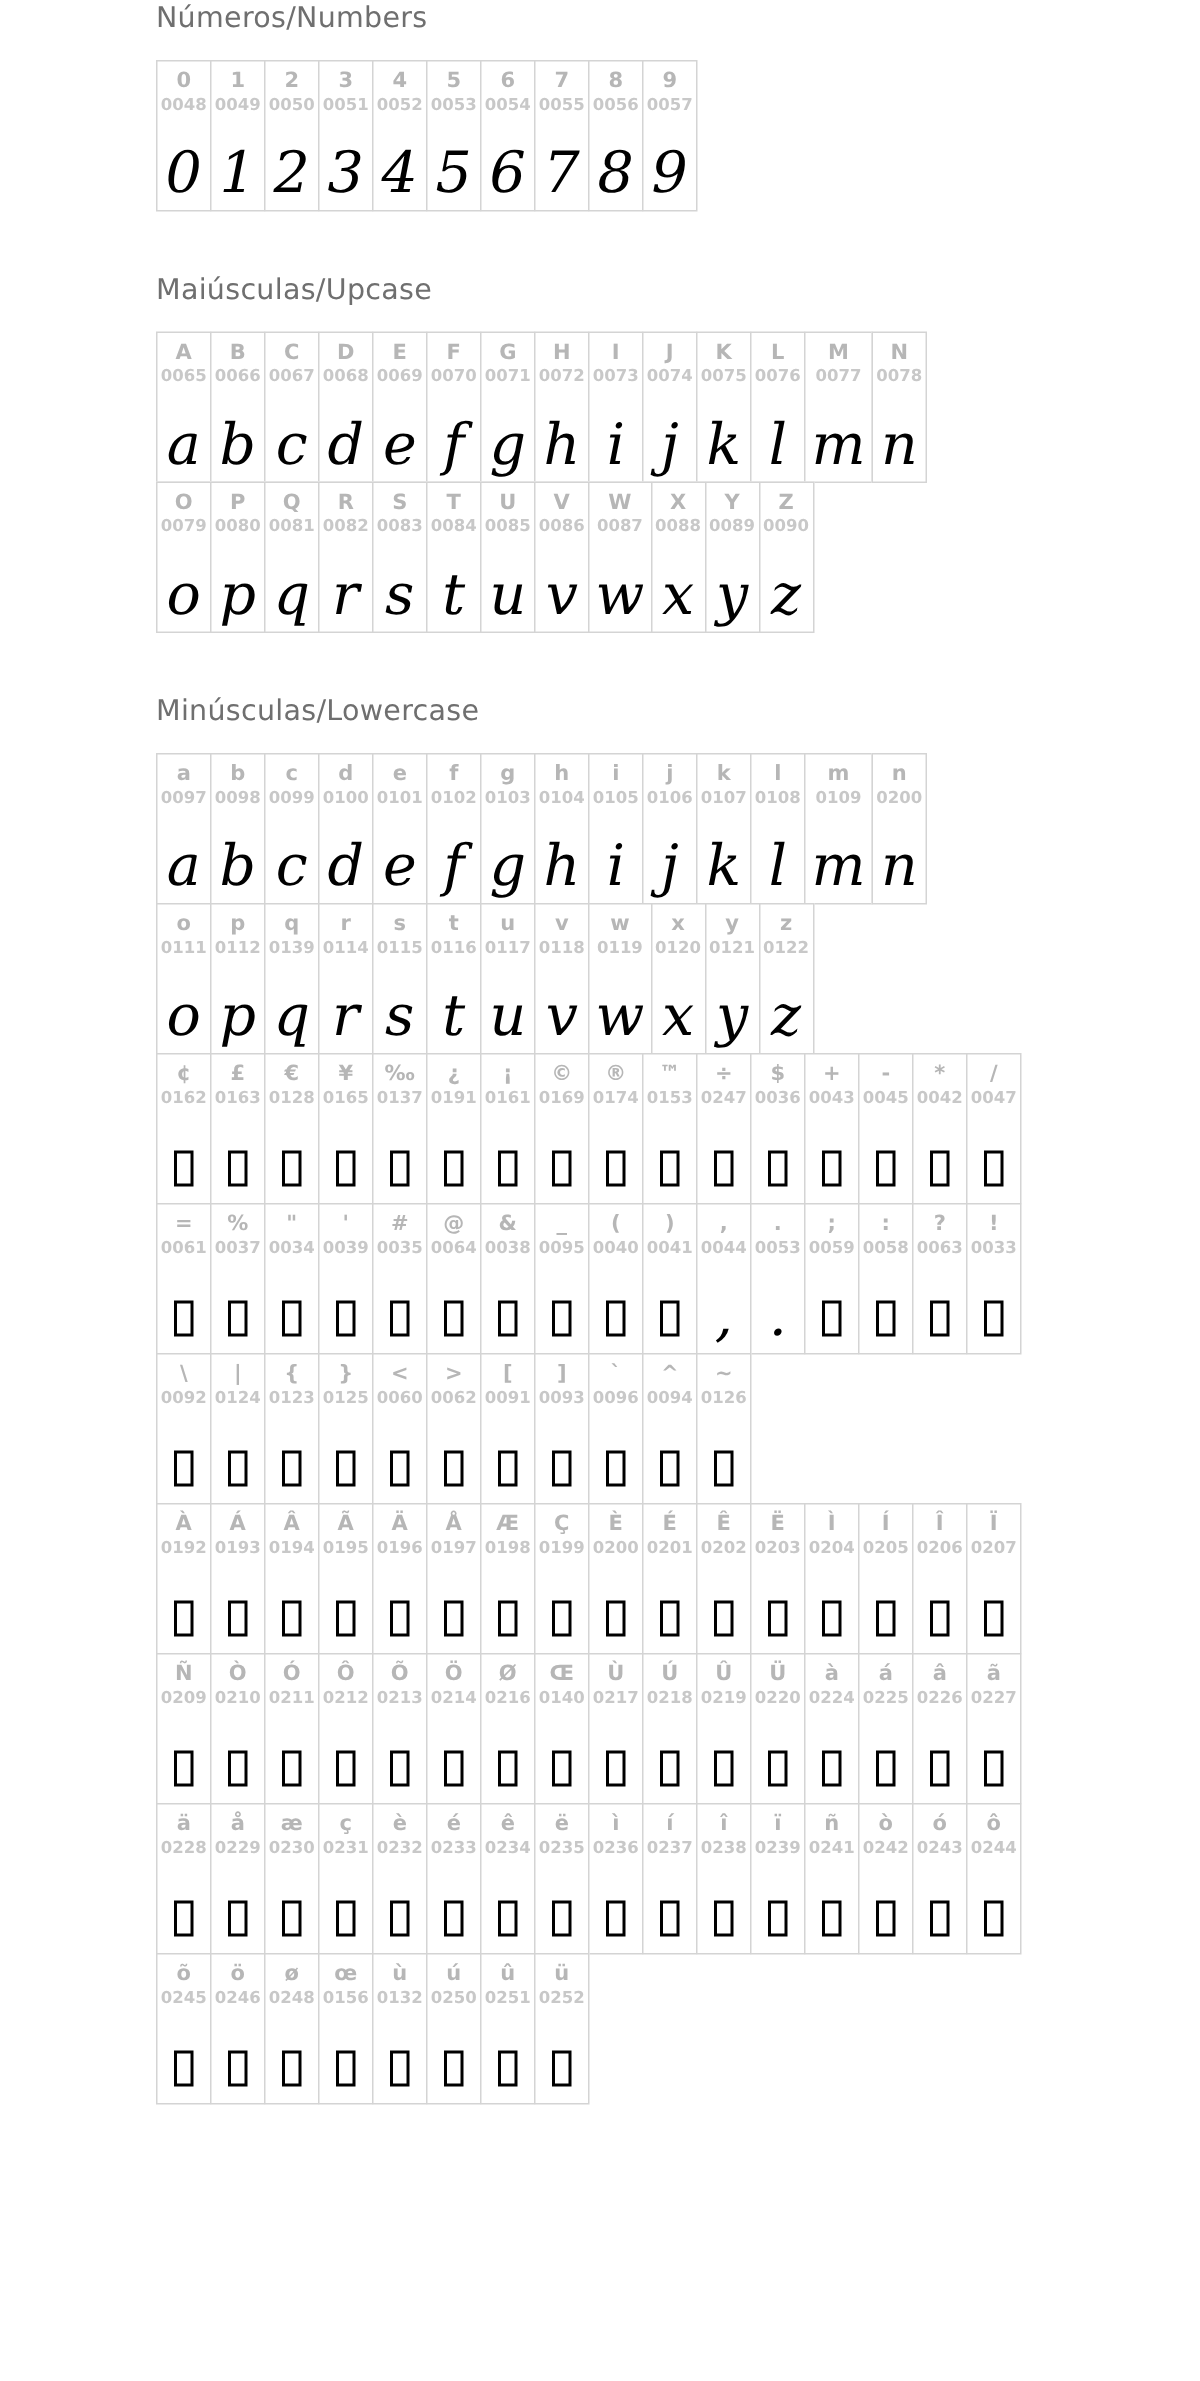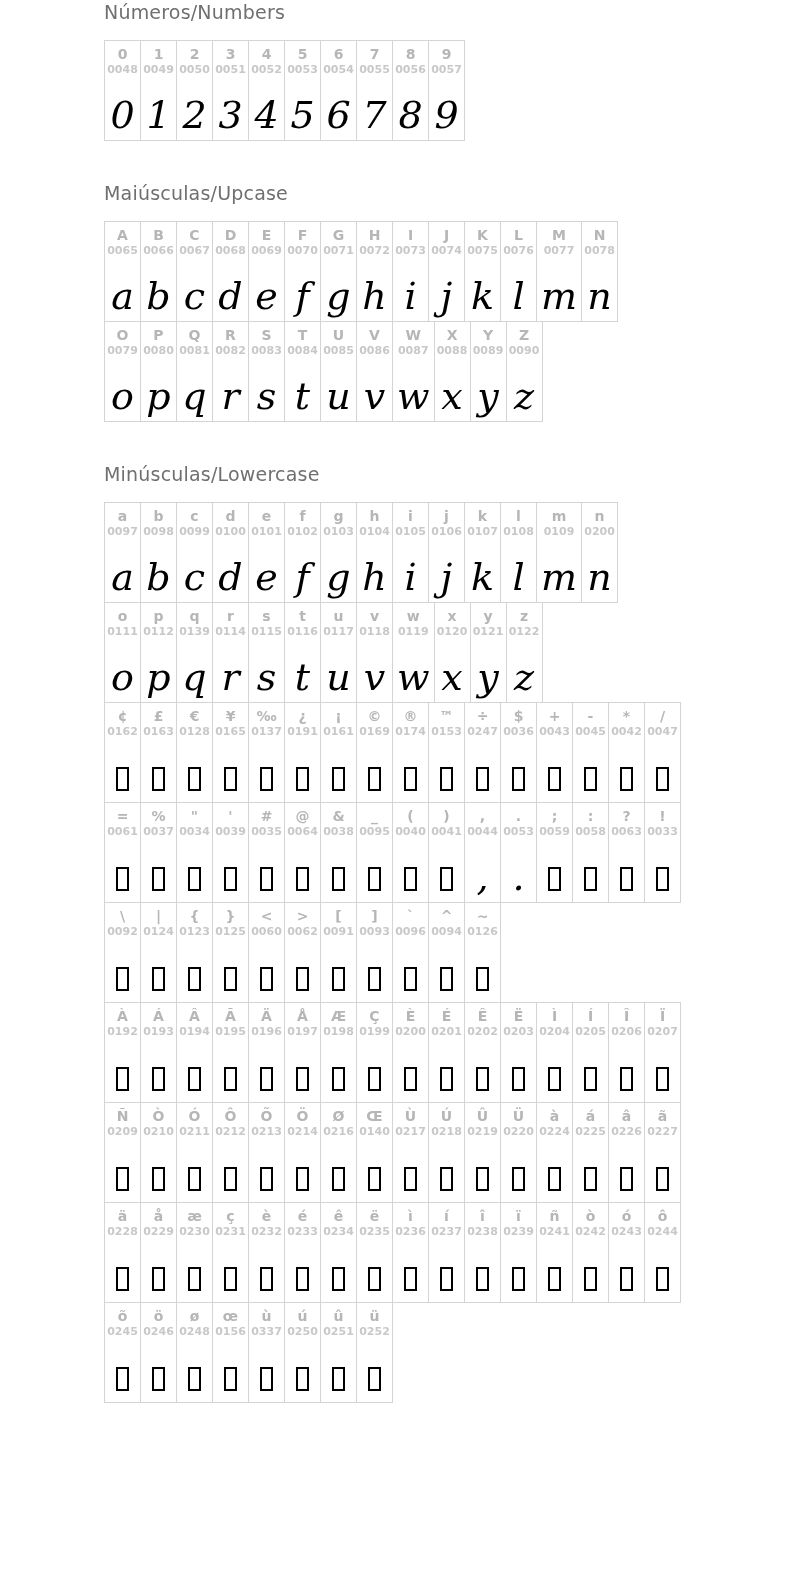--- a/index.html
+++ b/index.html
@@ -1030,21 +1030,21 @@
       </div>
       <div class="glyph-cell">
         <div class="char-label">œ</div>
         <div class="char-code">0156</div>
         <div class="glyph">
           <span class="tofu"></span>
         </div>
       </div>
       <div class="glyph-cell">
         <div class="char-label">ù</div>
-        <div class="char-code">0337</div>
+        <div class="char-code">0132</div>
         <div class="glyph">
           <span class="tofu"></span>
         </div>
       </div>
       <div class="glyph-cell">
         <div class="char-label">ú</div>
         <div class="char-code">0250</div>
         <div class="glyph">
           <span class="tofu"></span>
         </div>

